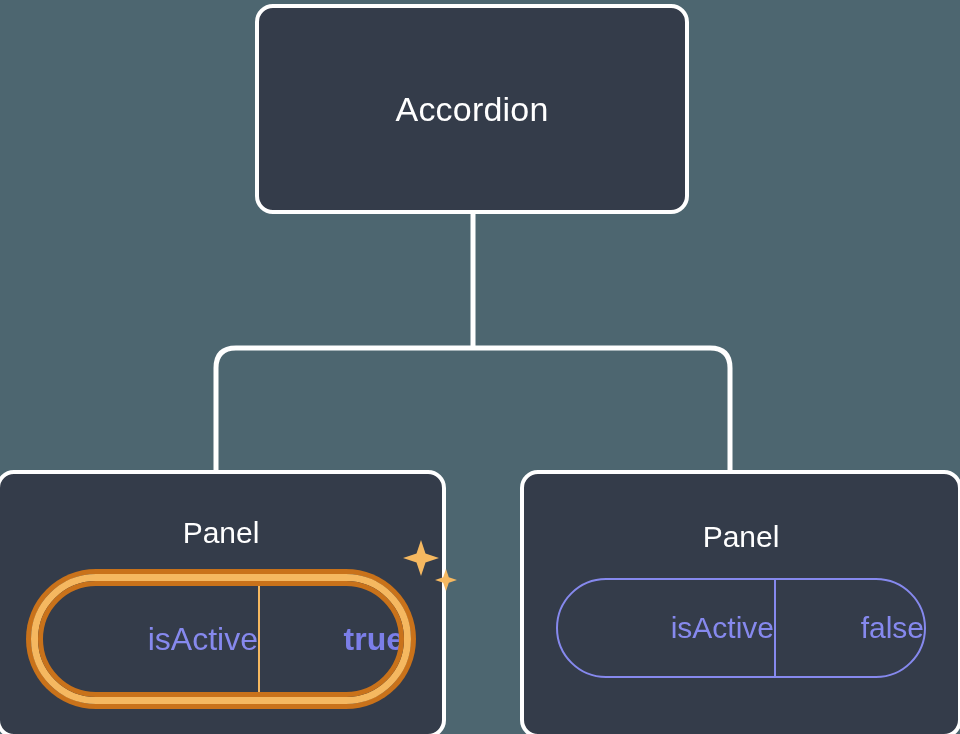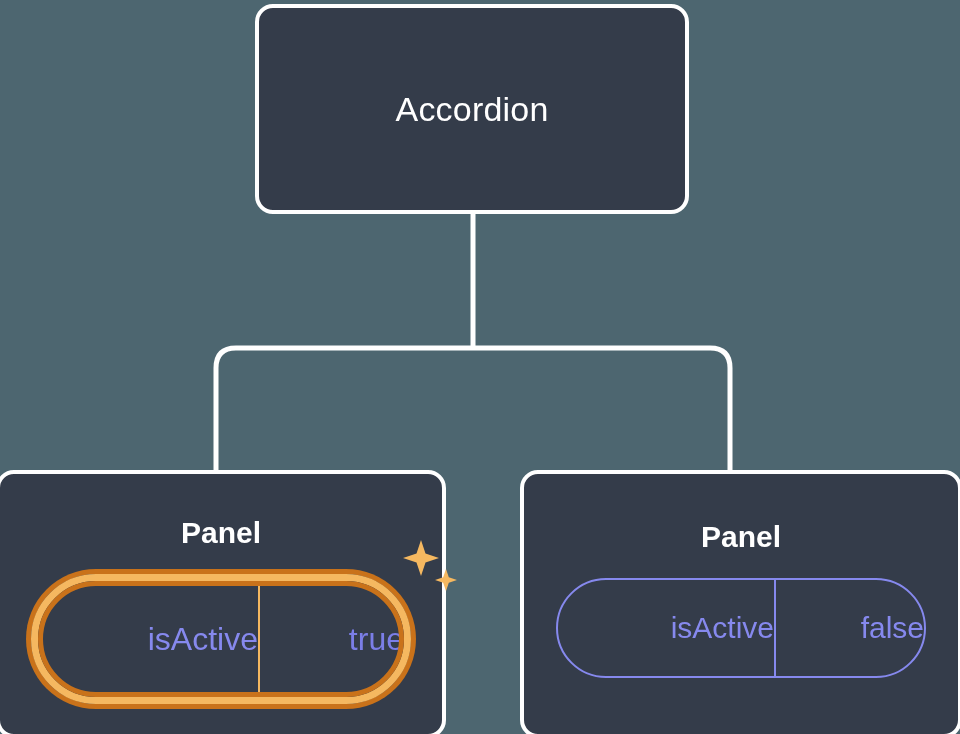--- a/index.html
+++ b/index.html
@@ -64,21 +64,21 @@
     left: -4px;
     width: 450px;
   }
   .node-panel-right {
     left: 520px;
     width: 442px;
   }
   .node-title-panel {
     color: #ffffff;
     font-size: 30px;
-    font-weight: 700;
+    font-weight: 400;
     margin-top: 44px;
     line-height: 1;
   }
   .node-panel-right .node-title-panel {
     margin-top: 48px;
   }
 
   
   .pill-wrap {
     position: relative;
@@ -133,21 +133,21 @@
     width: 144px;
   }
   .pill-hl .pill-key-text {
     color: #8689ee;
     font-size: 32px;
     font-weight: 400;
   }
   .pill-hl .pill-val-text {
     color: #7b7ee8;
     font-size: 32px;
-    font-weight: 400;
+    font-weight: 700;
   }
 
   
   .sparkles {
     position: absolute;
     right: -52px;
     top: -38px;
     width: 64px;
     height: 64px;
     pointer-events: none;

